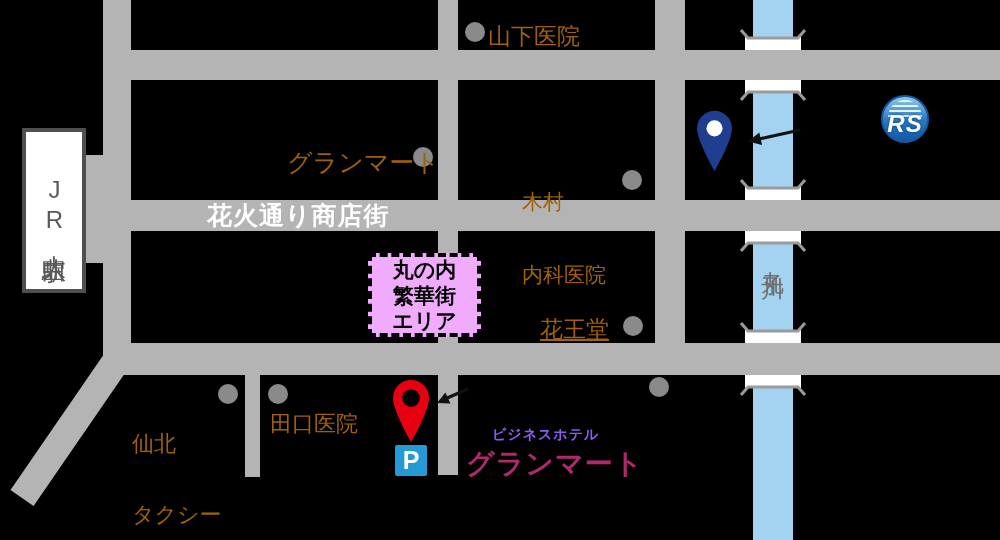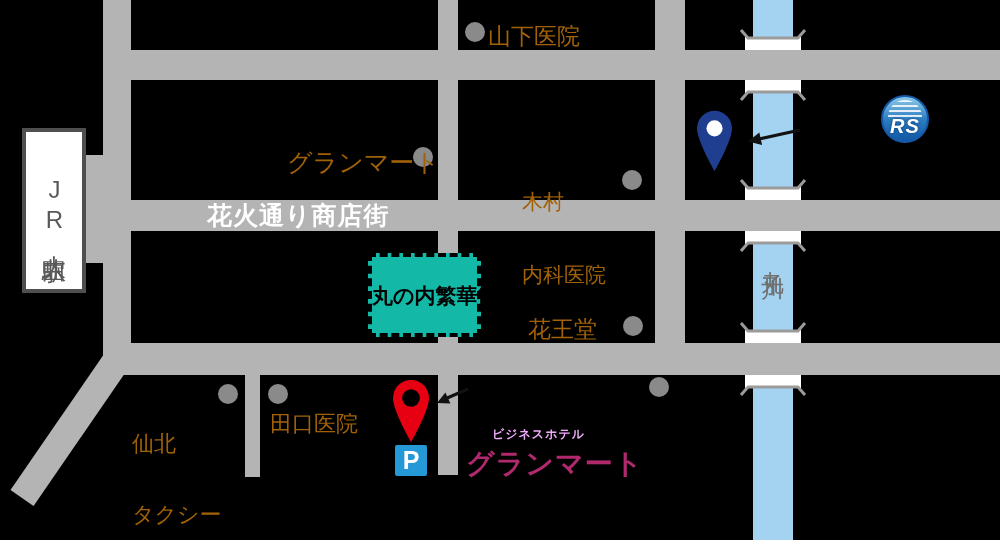--- a/index.html
+++ b/index.html
@@ -22,51 +22,51 @@
     font-size:24px;font-weight:500;letter-spacing:3px;line-height:1;
   }
   
   #hanabi-label{
     position:absolute;left:207px;top:200px;height:31px;line-height:31px;
     color:#fff;font-size:25px;font-weight:bold;letter-spacing:1px;white-space:nowrap;
   }
   
   #area-box{
     position:absolute;left:368px;top:253px;width:113px;height:84px;box-sizing:border-box;
-    background:#14b8a6;border:4px dashed #000;display:flex;flex-direction:row;
-    align-items:center;justify-content:flex-start;
+    background:#f0abfc;border:4px dashed #000;display:flex;flex-direction:column;
+    align-items:center;justify-content:space-between;
   }
   #area-box span{display:block;color:#000;font-size:21px;font-weight:bold;line-height:25px;white-space:nowrap;}
   
   #river-label{
     position:absolute;left:761px;top:253px;writing-mode:vertical-rl;text-orientation:upright;
     color:#6f6f6f;font-size:23px;letter-spacing:3px;line-height:1;font-weight:500;
   }
   
-  #hotel-subtitle{position:absolute;left:492px;top:426px;color:#f0abfc;font-size:12px;font-weight:bold;letter-spacing:1px;white-space:nowrap;}
+  #hotel-subtitle{position:absolute;left:492px;top:426px;color:#8b5cf6;font-size:14px;font-weight:bold;letter-spacing:1px;white-space:nowrap;}
   #hotel-name{position:absolute;left:466px;top:445px;color:#b0296d;font-size:28px;font-weight:bold;letter-spacing:1px;white-space:nowrap;}
   
   #parking-icon{
     position:absolute;left:395px;top:445px;width:32px;height:31px;background:#2599d6;border-radius:2px;
     color:#fff;font-size:25px;font-weight:bold;text-align:center;line-height:31px;
   }
   
   #rs-logo{
     position:absolute;left:881px;top:95px;width:48px;height:48px;border-radius:50%;
     background:linear-gradient(180deg,#8ecbe9 0%,#2a7cc0 52%,#1257a5 100%);
     border:2px solid #1659a8;box-sizing:border-box;overflow:hidden;
   }
   #rs-logo .stripes{
     position:absolute;left:5px;right:5px;top:3px;height:17px;
     background:repeating-linear-gradient(180deg,rgba(255,255,255,.85) 0 2px,rgba(255,255,255,0) 2px 5px);
     border-radius:22px 22px 0 0;
   }
   #rs-logo .rs-text{
     position:absolute;left:0;right:0;bottom:3px;text-align:center;
-    color:#fff;font-size:20px;font-weight:bold;font-style:italic;letter-spacing:1px;
+    color:#fff;font-size:24px;font-weight:bold;font-style:italic;letter-spacing:1px;
     text-shadow:0 0 3px #0a3a77;
   }
   .pin{position:absolute;}
 </style>
 </head>
 <body>
 
 <div id="map-canvas">
 
   <svg id="base-layer" width="1000" height="540" viewBox="0 0 1000 540">
@@ -125,21 +125,21 @@
   <div class="poi-dot" style="left:218px;top:384px;"></div>
   <div class="poi-dot" style="left:268px;top:384px;"></div>
   <div class="poi-dot" style="left:649px;top:377px;"></div>
 
   <div class="poi-label" style="left:488px;top:21px;font-size:23px;">山下医院</div>
   <div class="poi-label" style="left:287px;top:146px;font-size:25px;">グランマート</div>
   <div class="poi-label" style="left:522px;top:141px;font-size:21px;line-height:25px;">
     <span>木村</span>
     <span>内科医院</span>
   </div>
-  <div class="poi-label" style="left:528px;top:314px;font-size:23px;">花王堂</div>
+  <div class="poi-label" style="left:540px;top:314px;font-size:23px;text-decoration:underline;">花王堂</div>
   <div class="poi-label" style="left:132px;top:384px;font-size:22px;line-height:23px;">
     <span>仙北</span>
     <span>タクシー</span>
   </div>
   <div class="poi-label" style="left:270px;top:409px;font-size:22px;">田口医院</div>
 
   <div id="area-box">
     <span>丸の内</span>
     <span>繁華街</span>
     <span>エリア</span>

